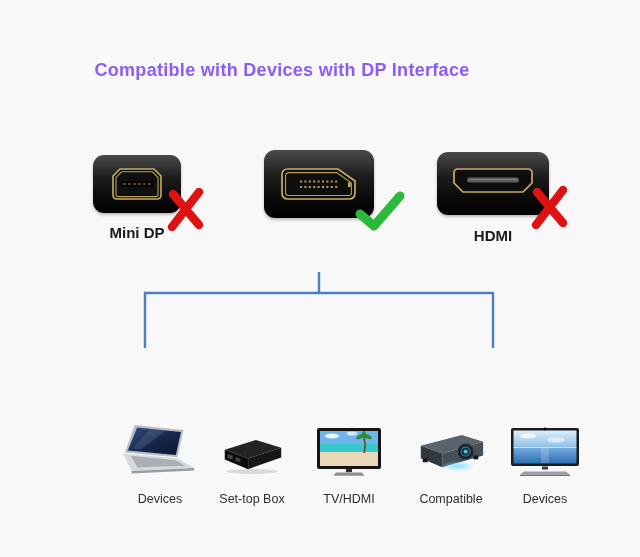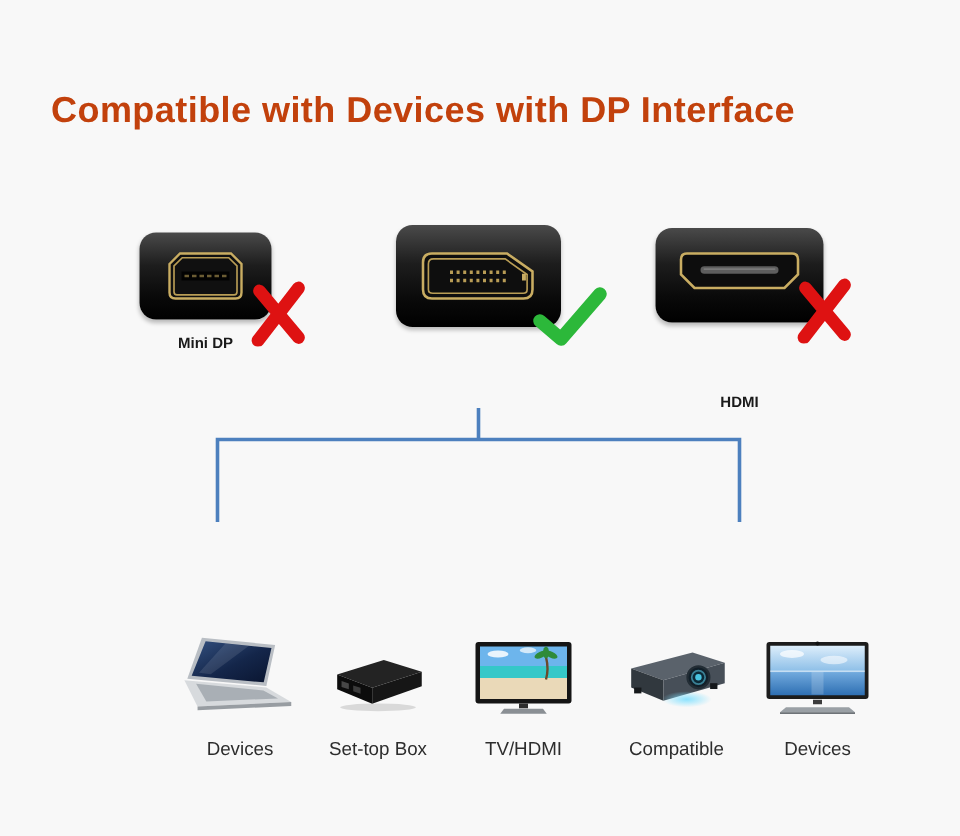--- a/index.html
+++ b/index.html
@@ -8,43 +8,43 @@
     background:#f8f8f8;
     font-family:"Liberation Sans", sans-serif;
     position:relative;overflow:hidden;
   }
   .stage{position:absolute;inset:0;}
 
   
   .title{
     position:absolute;top:60px;left:0;width:564px;
     text-align:center;
-    font-size:24px;font-weight:700;letter-spacing:.3px;
-    color:#c2410c;
+    font-size:18px;font-weight:700;letter-spacing:.3px;
+    color:#8b5cf6;
   }
 
   
   .connector-body{
     position:absolute;
     border-radius:11px;
     background:linear-gradient(180deg,#4a4a4a 0%,#1d1d1d 38%,#0a0a0a 72%,#000 100%);
     box-shadow:0 2px 3px rgba(0,0,0,.25);
   }
   .connector-body svg{position:absolute;inset:0;width:100%;height:100%;}
   #minidp-body{left:93px;top:155px;width:88px;height:58px;}
   #dp-body{left:264px;top:150px;width:110px;height:68px;}
   #hdmi-body{left:437px;top:152px;width:112px;height:63px;}
 
   .connector-label{
     position:absolute;text-align:center;
-    font-size:10px;font-weight:700;color:#1a1a1a;
+    font-size:15px;font-weight:700;color:#1a1a1a;
   }
   #minidp-label{left:83px;top:224px;width:108px;}
   #dp-label{left:264px;top:227px;width:110px;}
-  #hdmi-label{left:437px;top:227px;width:112px;margin-top:36px;}
+  #hdmi-label{left:437px;top:227px;width:112px;}
 
   .mark{position:absolute;}
   #minidp-mark{left:166px;top:185px;width:40px;height:46px;}
   #dp-mark{left:352px;top:190px;width:56px;height:42px;}
   #hdmi-mark{left:530px;top:183px;width:40px;height:46px;}
 
   
   #bracket{position:absolute;left:0;top:268px;width:640px;height:85px;}
 
   

